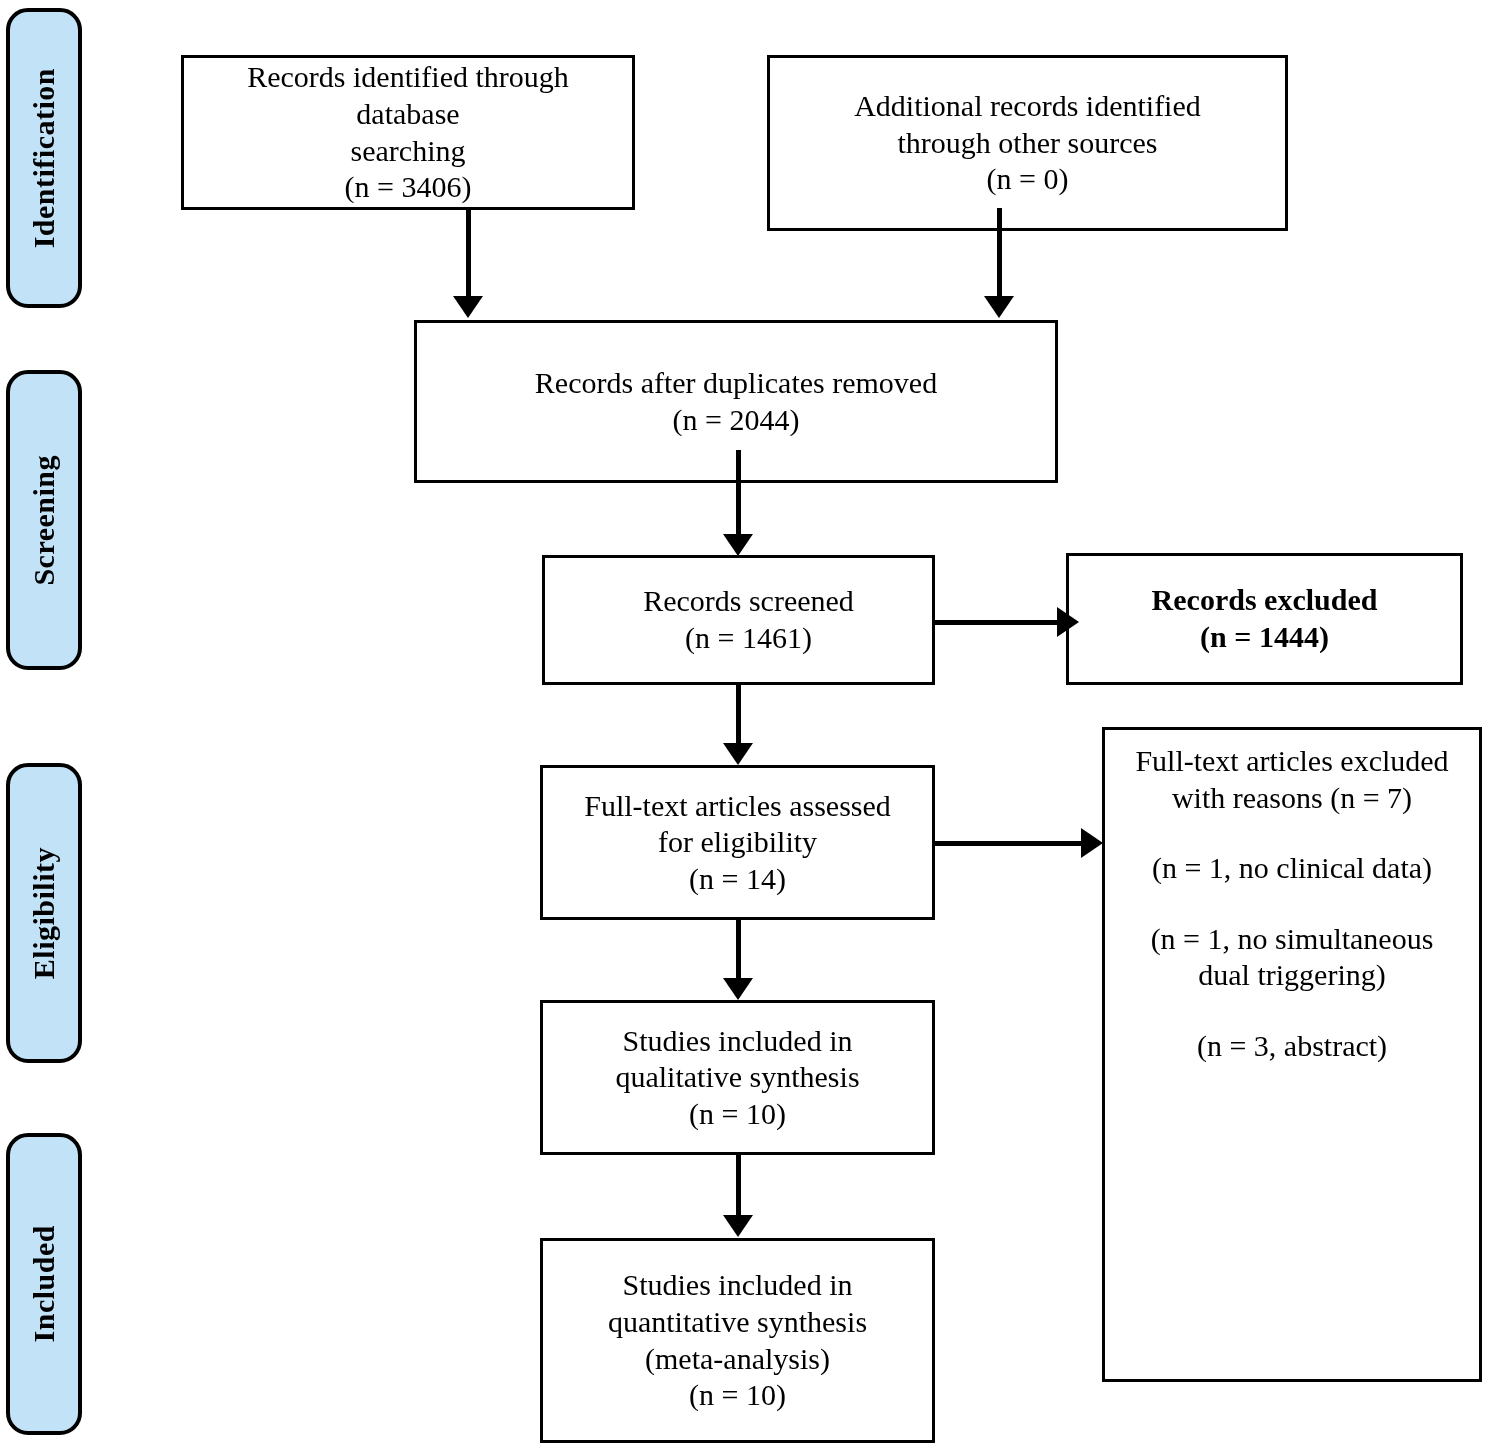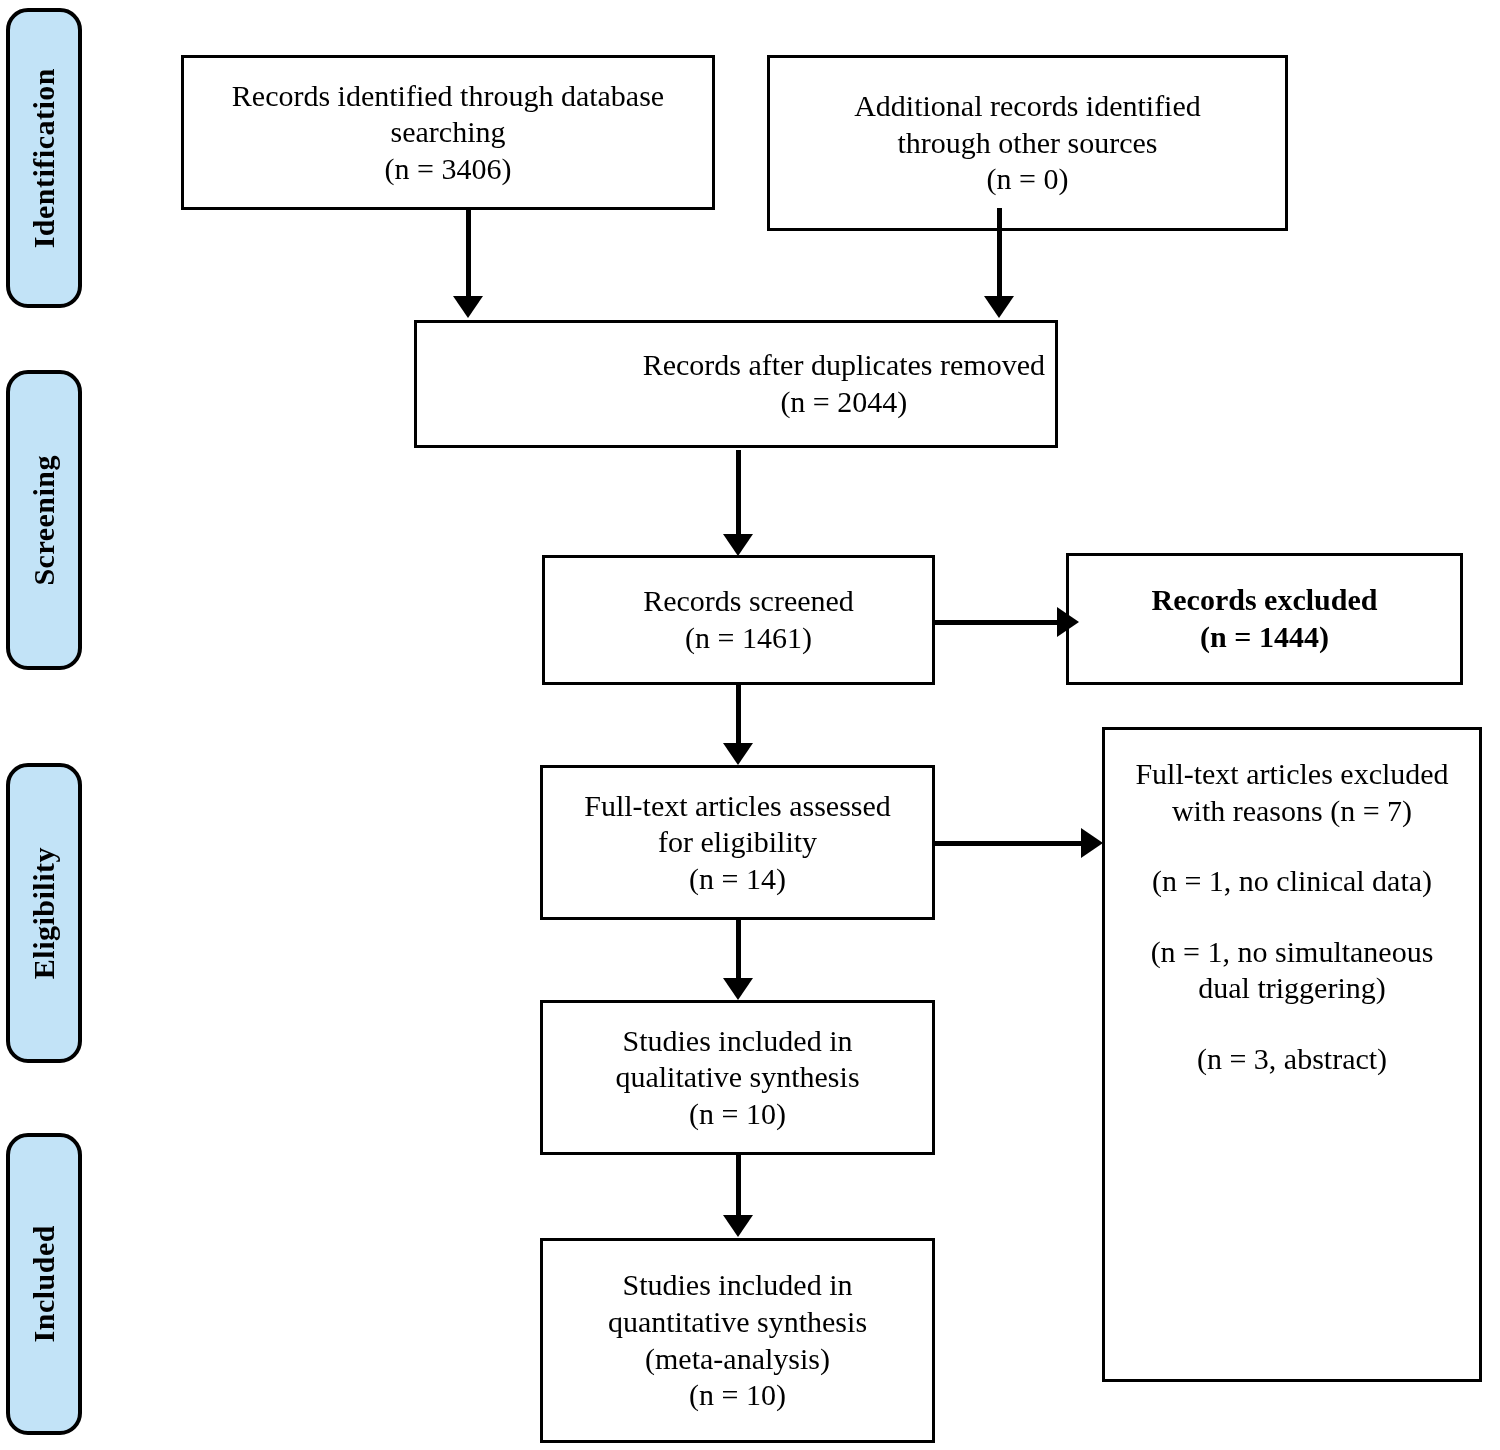--- a/index.html
+++ b/index.html
@@ -61,21 +61,21 @@
 
   
   .reasons-box {
     position: absolute;
     background: #ffffff;
     border: 3px solid #000000;
     box-sizing: border-box;
     display: block;
     text-align: center;
     color: #000000;
-    padding-top: 26px;
+    padding-top: 13px;
   }
   .reasons-box .para {
     font-size: 30px;
     line-height: 1.22;
     white-space: pre-line;
     padding: 0 14px;
     margin: 0 0 34px 0;
   }
   .reasons-box .para:last-child { margin-bottom: 0; }
 
@@ -121,39 +121,39 @@
   </div>
 
   <div class="phase-label" style="left:6px; top:763px; width:76px; height:300px;">
     <span class="vtext">Eligibility</span>
   </div>
 
   <div class="phase-label" style="left:6px; top:1133px; width:76px; height:302px;">
     <span class="vtext">Included</span>
   </div>
 
-  <div class="flow-box" style="left:181px; top:55px; width:534px; height:155px;">
+  <div class="flow-box" style="left:181px; top:55px; width:454px; height:155px;">
     <div class="boxtext">Records identified through database
 searching
 (n = 3406)</div>
   </div>
 
   <div class="flow-box" style="left:767px; top:55px; width:521px; height:176px;">
     <div class="boxtext">Additional records identified
 through other sources
 (n = 0)</div>
   </div>
 
   <div class="v-line" style="left:466px; top:210px; width:5px; height:88px;"></div>
   <div class="v-head" style="left:453px; top:296px;"></div>
 
   <div class="v-line" style="left:997px; top:208px; width:5px; height:90px;"></div>
   <div class="v-head" style="left:984px; top:296px;"></div>
 
-  <div class="flow-box" style="left:414px; top:320px; width:644px; height:128px;justify-content:flex-end;">
+  <div class="flow-box" style="left:414px; top:320px; width:644px; height:163px;">
     <div class="boxtext">Records after duplicates removed
 (n = 2044)</div>
   </div>
 
   <div class="v-line" style="left:736px; top:450px; width:5px; height:88px;"></div>
   <div class="v-head" style="left:723px; top:534px;"></div>
 
   <div class="flow-box" style="left:542px; top:555px; width:393px; height:130px;padding-left:20px;">
     <div class="boxtext">Records screened
 (n = 1461)</div>

